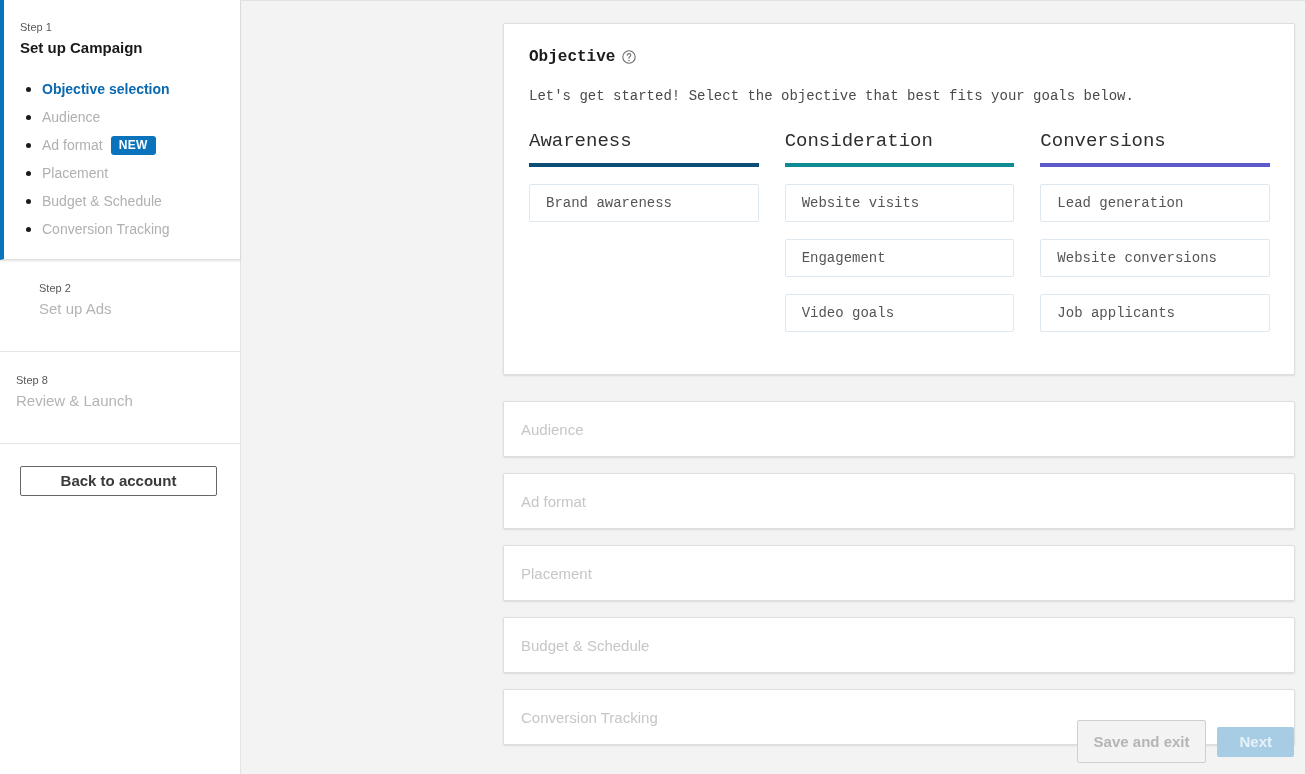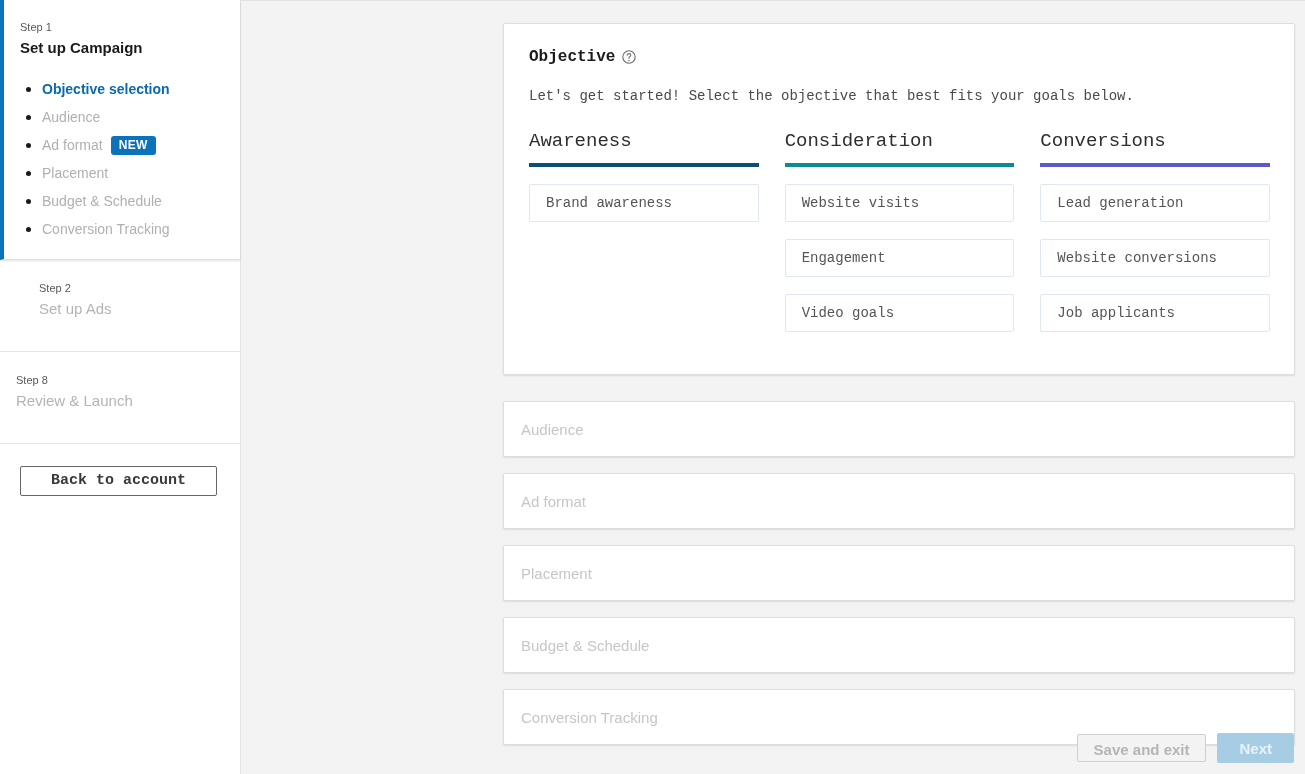--- a/index.html
+++ b/index.html
@@ -117,21 +117,21 @@
     padding: 22px 22px 0 20px;
   }
 
   #back-to-account {
     display: block;
     width: 197px;
     height: 30px;
     background: #ffffff;
     border: 1px solid #666666;
     border-radius: 2px;
-    font-family: Liberation Mono, monospace;
+    font-family: Liberation Sans, sans-serif;
     font-size: 15px;
     font-weight: bold;
     color: #3a3a3a;
     cursor: pointer;
     line-height: 28px;
     text-align: center;
   }
 
   
   #main {
@@ -245,21 +245,21 @@
   #footer-actions {
     position: absolute;
     right: 11px;
     bottom: 11px;
     display: flex;
     align-items: center;
     gap: 11px;
   }
 
   #save-and-exit {
-    height: 28px;
+    height: 43px;
     padding: 6px 16px;
     background: #f3f3f3;
     border: 1px solid #cfcfcf;
     border-radius: 2px;
     font-family: "Liberation Sans", sans-serif;
     font-size: 15px;
     font-weight: bold;
     color: #b5b5b5;
     cursor: not-allowed;
   }

